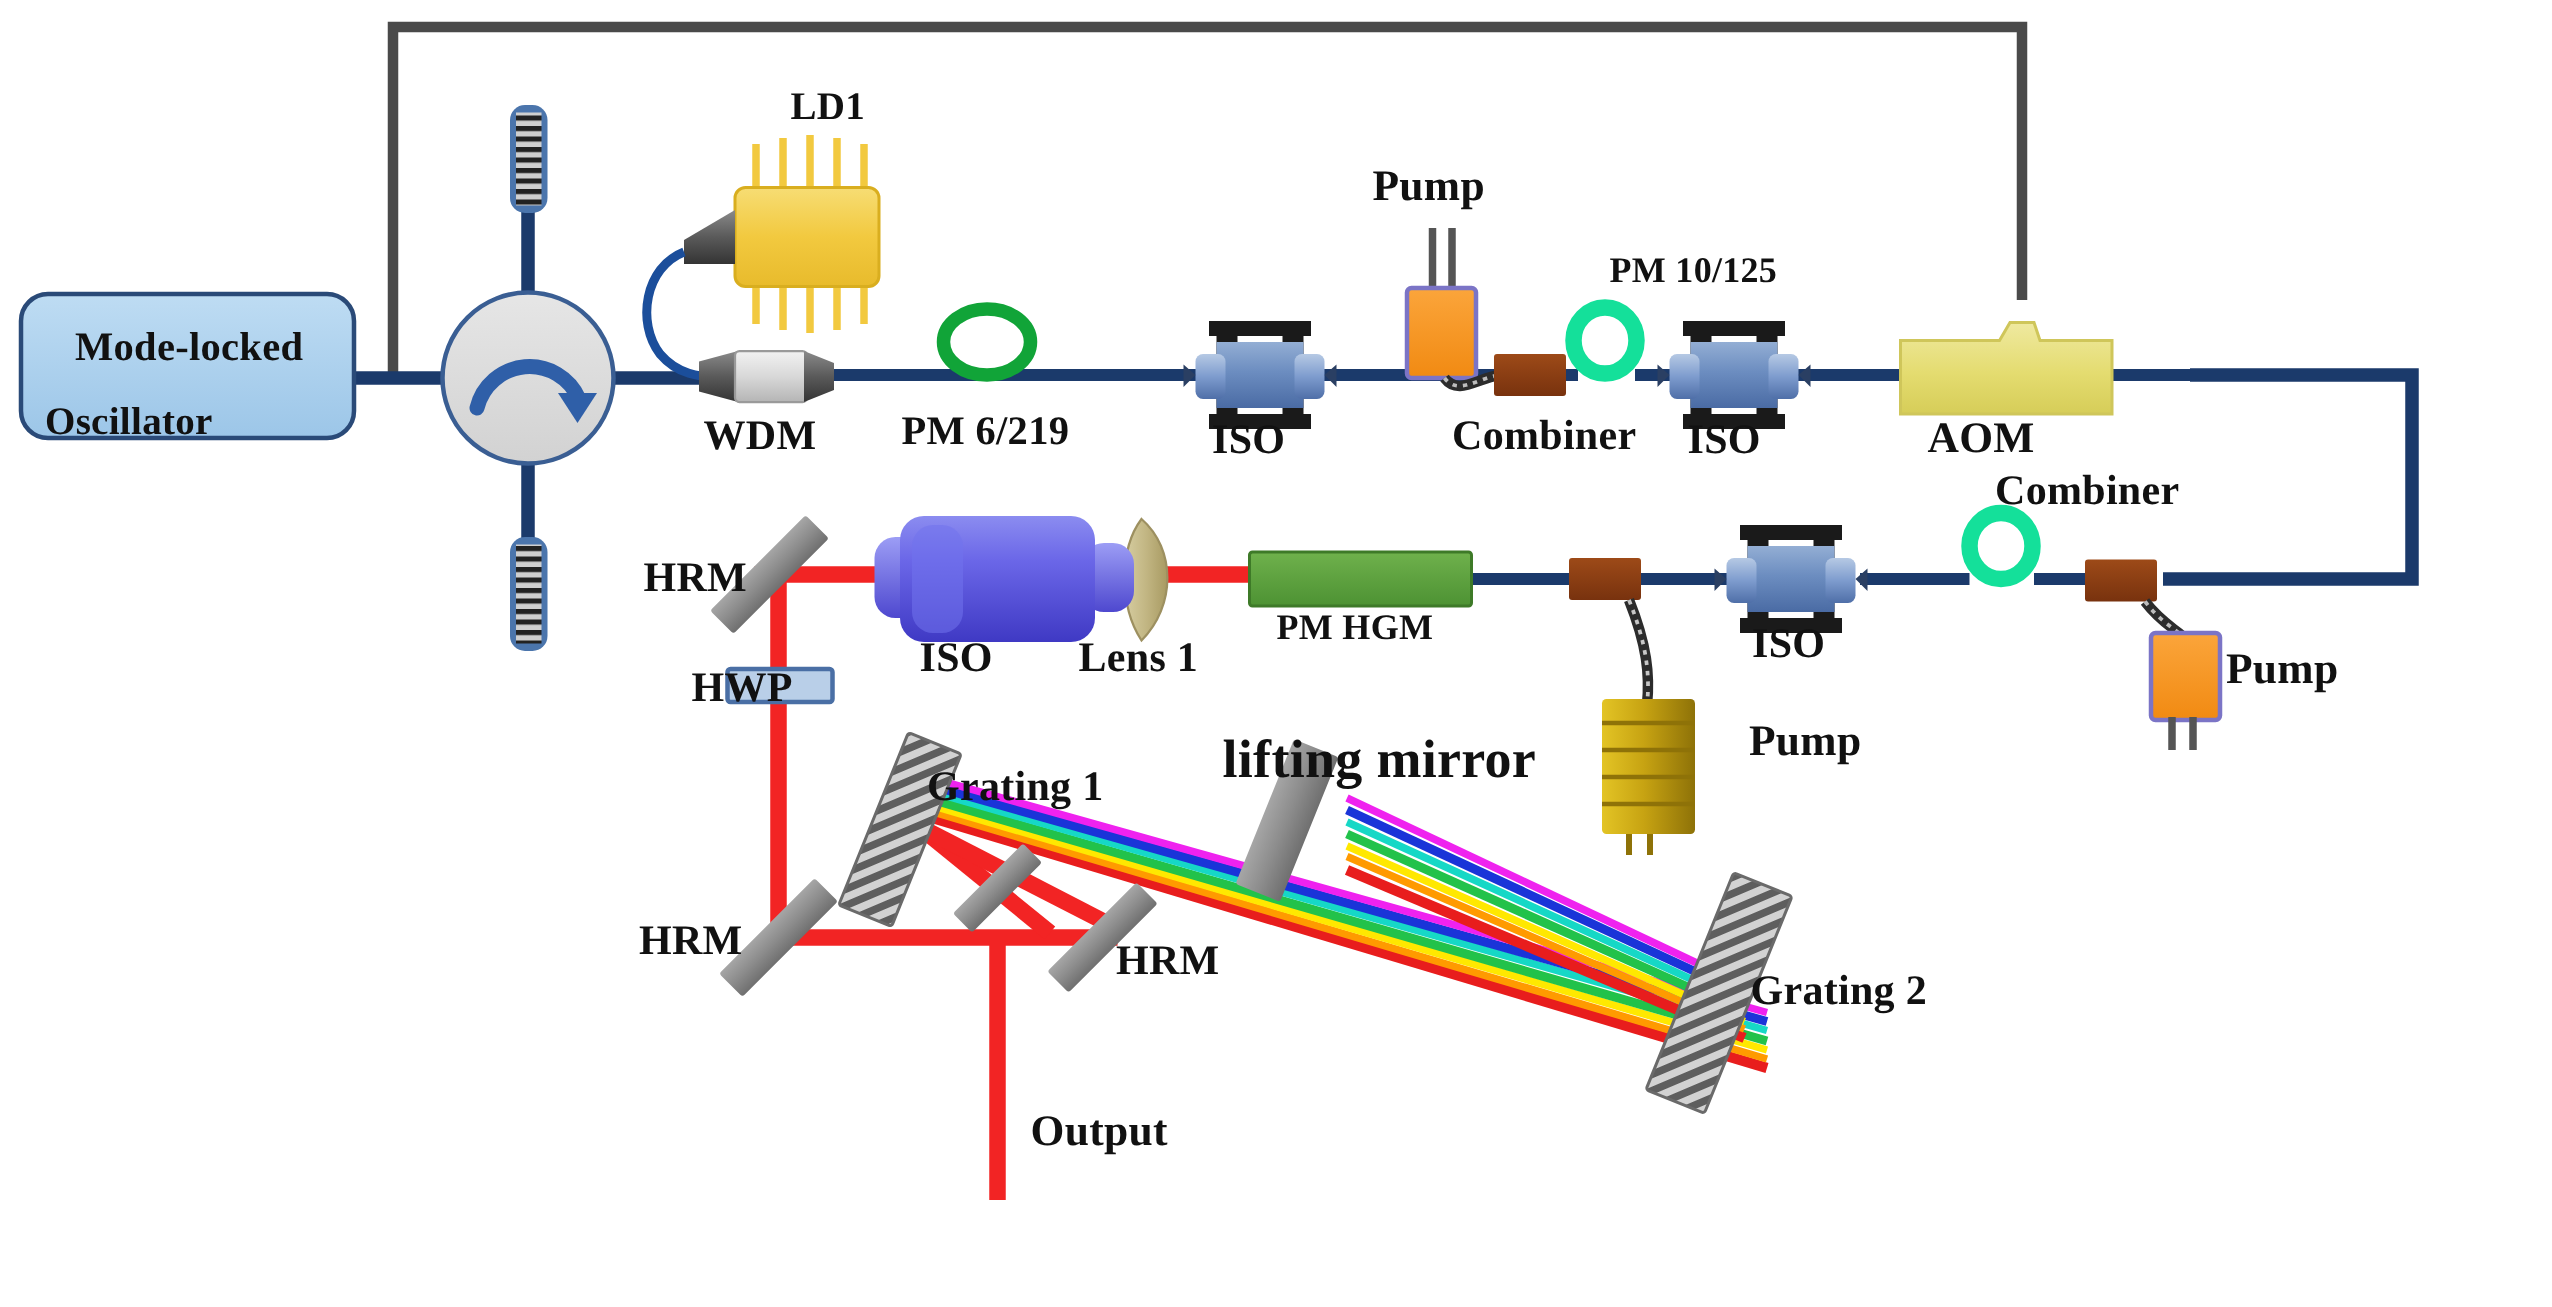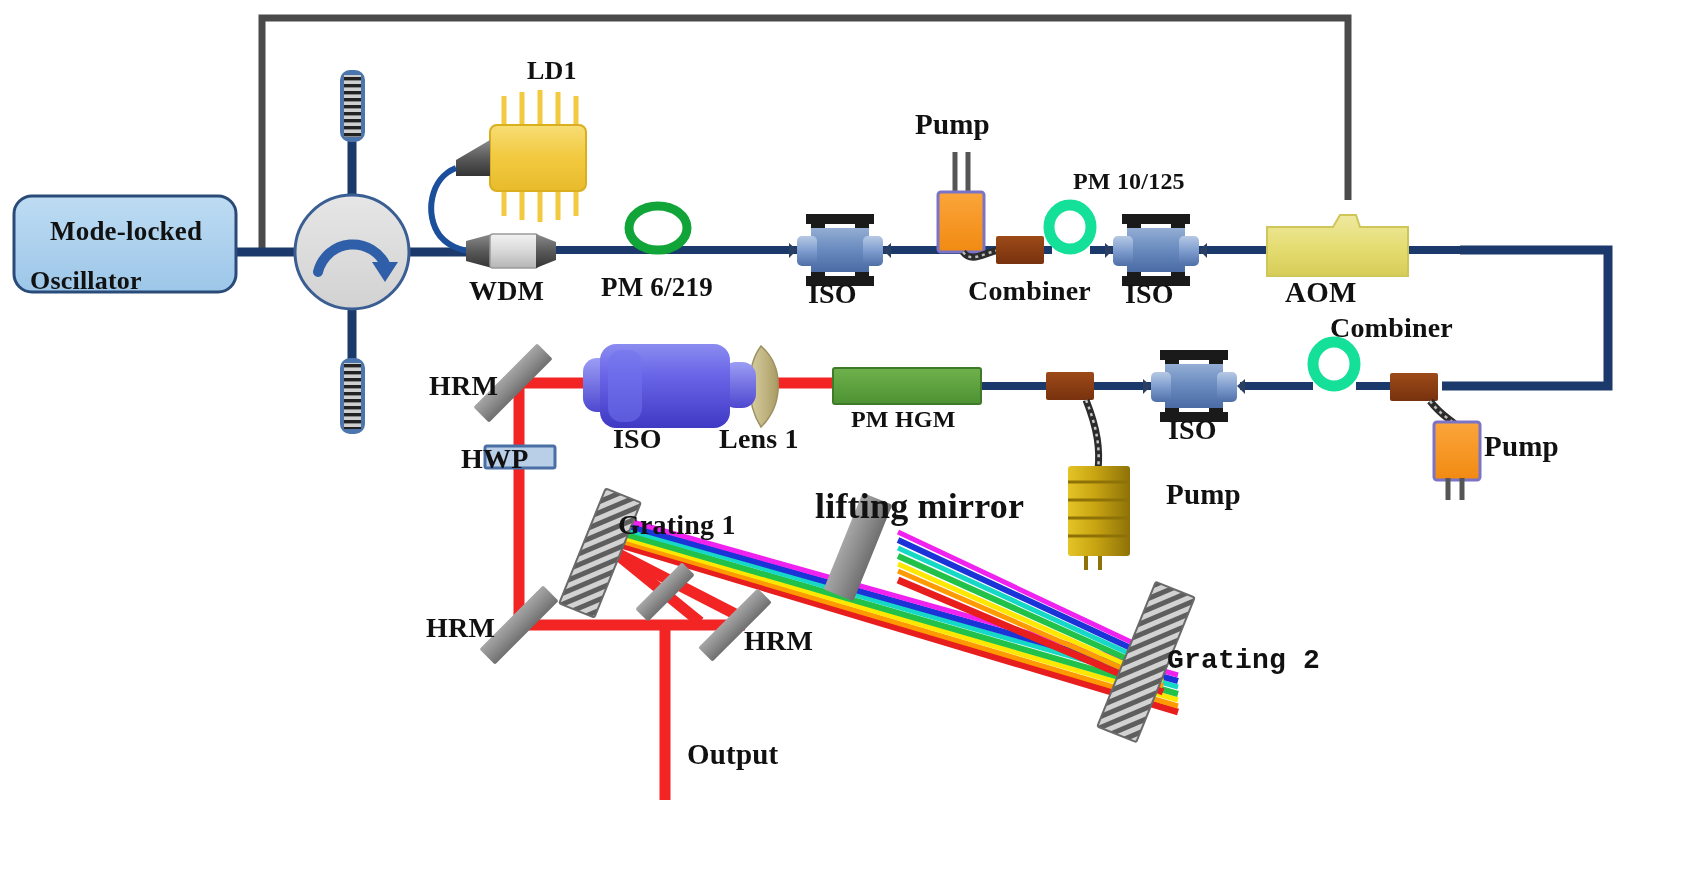--- a/index.html
+++ b/index.html
@@ -386,21 +386,21 @@
 <div class="lbl" style="left:613px;top:423px;font-size:28px;">ISO</div>
 
 <div class="lbl" style="left:429px;top:370px;font-size:28px;">HRM</div>
 
 <div class="lbl" style="left:417px;top:443px;font-size:28px;margin-left:44px;">HWP</div>
 
 <div class="lbl" style="left:618px;top:509px;font-size:28px;">Grating 1</div>
 
 <div class="lbl" style="left:815px;top:465px;font-size:36px;margin-top:20px;">lifting mirror</div>
 
-<div class="lbl" style="left:1167px;top:645px;font-size:28px;font-family:Liberation Mono, monospace;">Grating 2</div>
+<div class="lbl" style="left:1167px;top:645px;font-size:28px;">Grating 2</div>
 
 <div class="lbl" style="left:426px;top:612px;font-size:28px;">HRM</div>
 
 <div class="lbl" style="left:744px;top:625px;font-size:28px;">HRM</div>
 
 <div class="lbl" style="left:687px;top:738px;font-size:29px;text-align:center;">Output</div>
 
 </div>
 
 </body></html>

